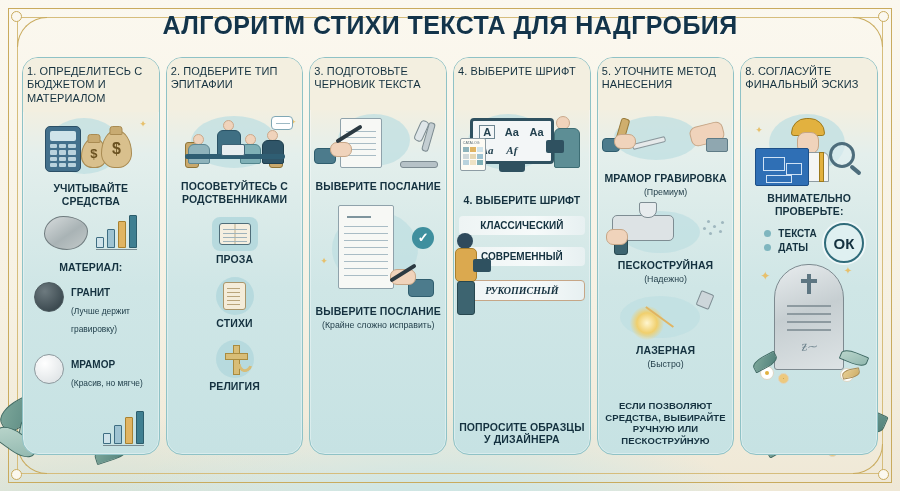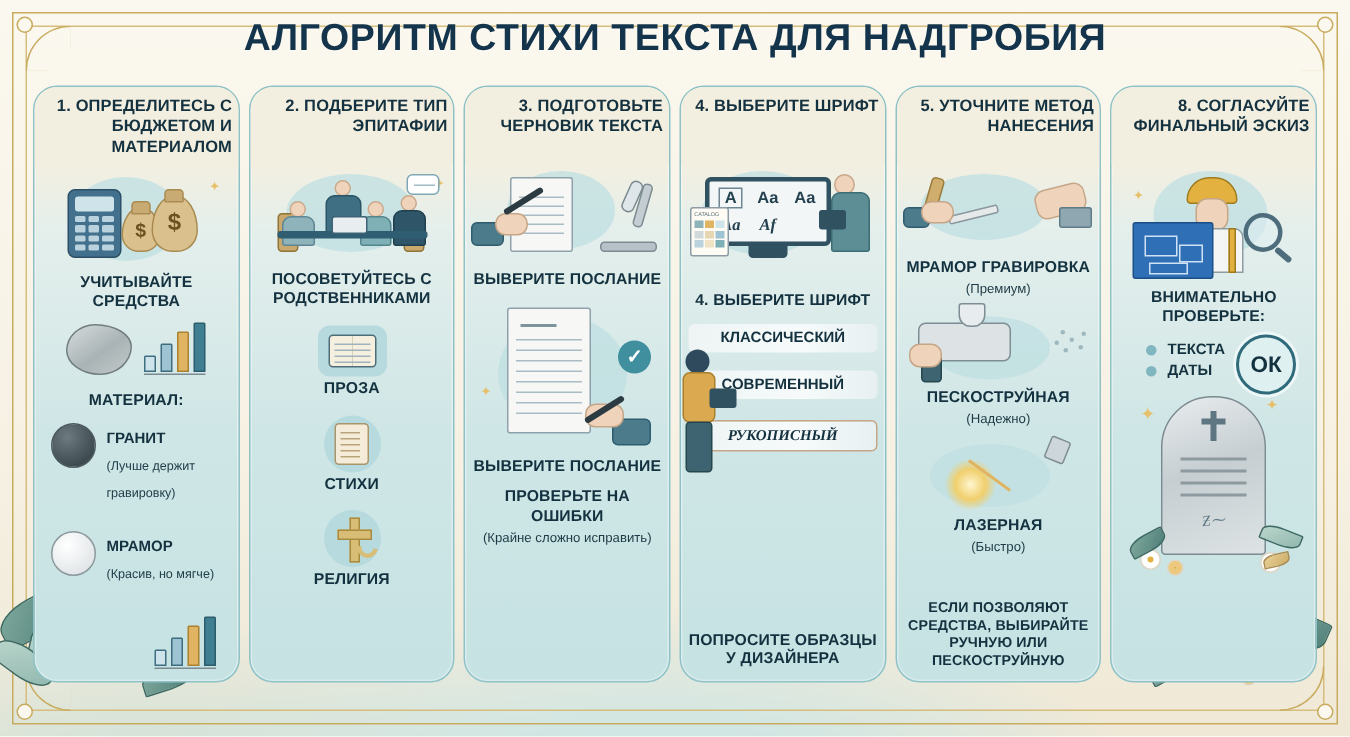--- a/index.html
+++ b/index.html
@@ -84,23 +84,23 @@
     box-shadow: inset 0 0 0 1px rgba(255,255,255,.35);
     display: flex;
     flex-direction: column;
     align-items: center;
     overflow: hidden;
   }
   .col-head {
     width: 100%;
     background: #f3efe0;
     padding: 7px 4px 7px;
-    text-align: right;
+    text-align: left;
     font-size: 11px;
-    font-weight: bold;
+    font-weight: normal;
     line-height: 1.22;
     color: #14313f;
     letter-spacing: .1px;
     min-height: 52px;
   }
   .col-body {
     position: relative;
     flex: 1;
     width: 100%;
     display: flex;
@@ -555,21 +555,20 @@
               <i style="top:62px;"></i>
               <i style="top:69px;"></i>
           </span>
           <span class="check">✓</span>
           <span class="sleeve" style="right:4px; bottom:2px; width:26px; height:18px;"></span>
           <span class="hand" style="right:22px; bottom:14px; width:26px; height:16px;"></span>
           <span class="pen" style="right:20px; bottom:24px;"></span>
         </div>
 
         <div class="cap" style="margin-top:4px;">ВЫВЕРИТЕ ПОСЛАНИЕ</div>
-        <div class="cap" style="margin-top:6px;">ПРОВЕРЬТЕ НА ОШИБКИ</div>
         <div class="sub" style="margin-top:1px;">(Крайне сложно исправить)</div>
       </div>
     </div>
 
     <div class="col">
       <div class="col-head">4. ВЫБЕРИТЕ ШРИФТ</div>
       <div class="col-body">
 
         <div class="scene c4-ill">
           <span class="blob" style="left:10px; top:0; width:80px; height:56px;"></span>

